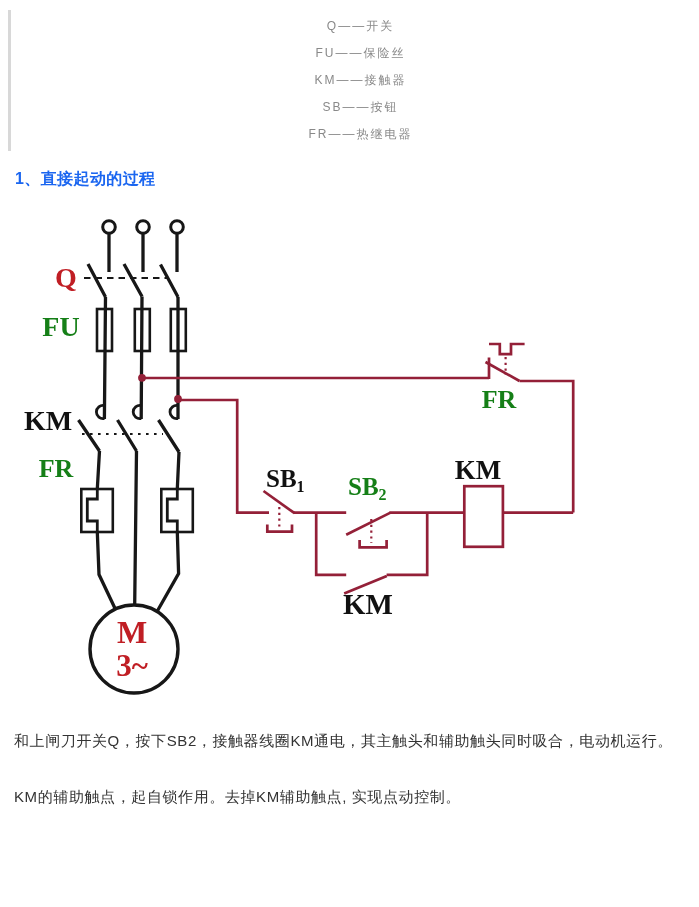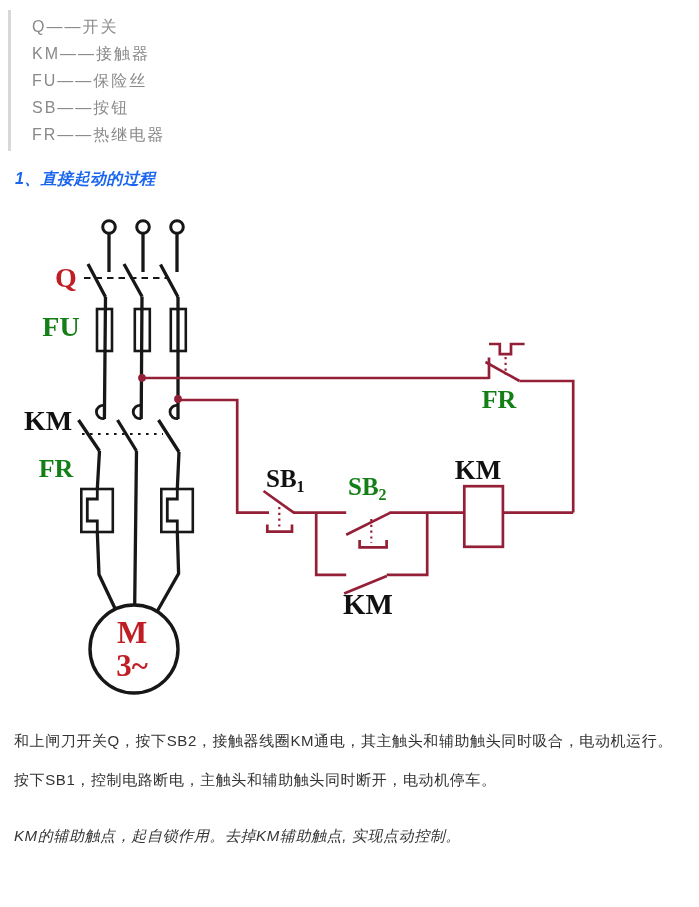--- a/index.html
+++ b/index.html
@@ -1,38 +1,38 @@
 <!DOCTYPE html>
 <html style="--accent-blue: #1b66f0; --legend-text: #898989; --divider-gray: #d8d8d8; --body-text: #333333; --line-black: #171717; --wire-red: #942038; --label-red: #c01e24; --label-green: #157f17; --label-black: #111111;"><head>
 <meta charset="utf-8">
 <style>
   html,body{margin:0;padding:0;background:#ffffff;}
   body{width:699px;height:907px;overflow:hidden;font-family:"Liberation Sans",sans-serif;}
   .legend{margin:10px 0 0 8px;border-left:3px solid var(--divider-gray,#d8d8d8);padding:3px 10px 3px 21px;}
-  .legend-line{font-size:16px;line-height:27px;color:var(--legend-text,#888);letter-spacing:2px;}
+  .legend-line{font-size:12px;line-height:27px;color:var(--legend-text,#888);letter-spacing:2px;text-align:center;}
   .h-blue{margin:0;padding:0 0 0 15px;font-size:16px;line-height:22px;font-weight:bold;
-          color:var(--accent-blue,#1b66f0);letter-spacing:0.4px;font-style:italic;}
+          color:var(--accent-blue,#1b66f0);letter-spacing:0.4px;}
   #h1{margin-top:17px;}
   figure{margin:15px 0 0 0;padding:0;width:699px;height:505px;}
   .body-p{margin:0;padding:0 14px;font-size:15px;line-height:31px;color:var(--body-text,#333);letter-spacing:0.6px;}
   .pline{display:block;white-space:nowrap;margin-top:8px;}
   #p1{margin-top:15px;}
-  #p2{margin-top:25px;font-style:italic;}
+  #p2{margin-top:25px;}
   #h2{margin-top:29px;}
   text{user-select:none;}
 </style>
 </head>
 <body>
 
 <article>
 
   <blockquote class="legend">
     <div class="legend-line">Q——开关</div>
+    <div class="legend-line">FU——保险丝</div>
     <div class="legend-line">KM——接触器</div>
-    <div class="legend-line">FU——保险丝</div>
     <div class="legend-line">SB——按钮</div>
     <div class="legend-line">FR——热继电器</div>
   </blockquote>
 
   <h2 id="h1" class="h-blue">1、直接起动的过程</h2>
 
   <figure>
     <svg width="699" height="505" viewBox="0 0 699 505">
 
       <g fill="none" stroke="var(--line-black,#171717)" stroke-width="3.3">
@@ -119,21 +119,20 @@
         <text x="348" y="290" font-size="25" fill="var(--label-green,#157f17)" text-anchor="start"><tspan>SB</tspan><tspan font-size="16" dy="5">2</tspan></text>
         <text x="478" y="274" font-size="27" fill="var(--label-black,#111)">KM</text>
         <text x="368" y="409" font-size="29" fill="var(--label-black,#111)">KM</text>
         <text x="499" y="203" font-size="26" fill="var(--label-green,#157f17)">FR</text>
       </g>
     </svg>
   </figure>
 
   <p id="p1" class="body-p">
     <span class="pline">和上闸刀开关Q，按下SB2，接触器线圈KM通电，其主触头和辅助触头同时吸合，电动机运行。</span>
-    <span class="pline">按下SB1，控制电路断电，主触头和辅助触头同时断开，电动机停车。</span>
   </p>
 
   <p id="p2" class="body-p">
     <span class="pline">KM的辅助触点，起自锁作用。去掉KM辅助触点, 实现点动控制。</span>
   </p>
 
 
 </article>
 
 </body></html>

